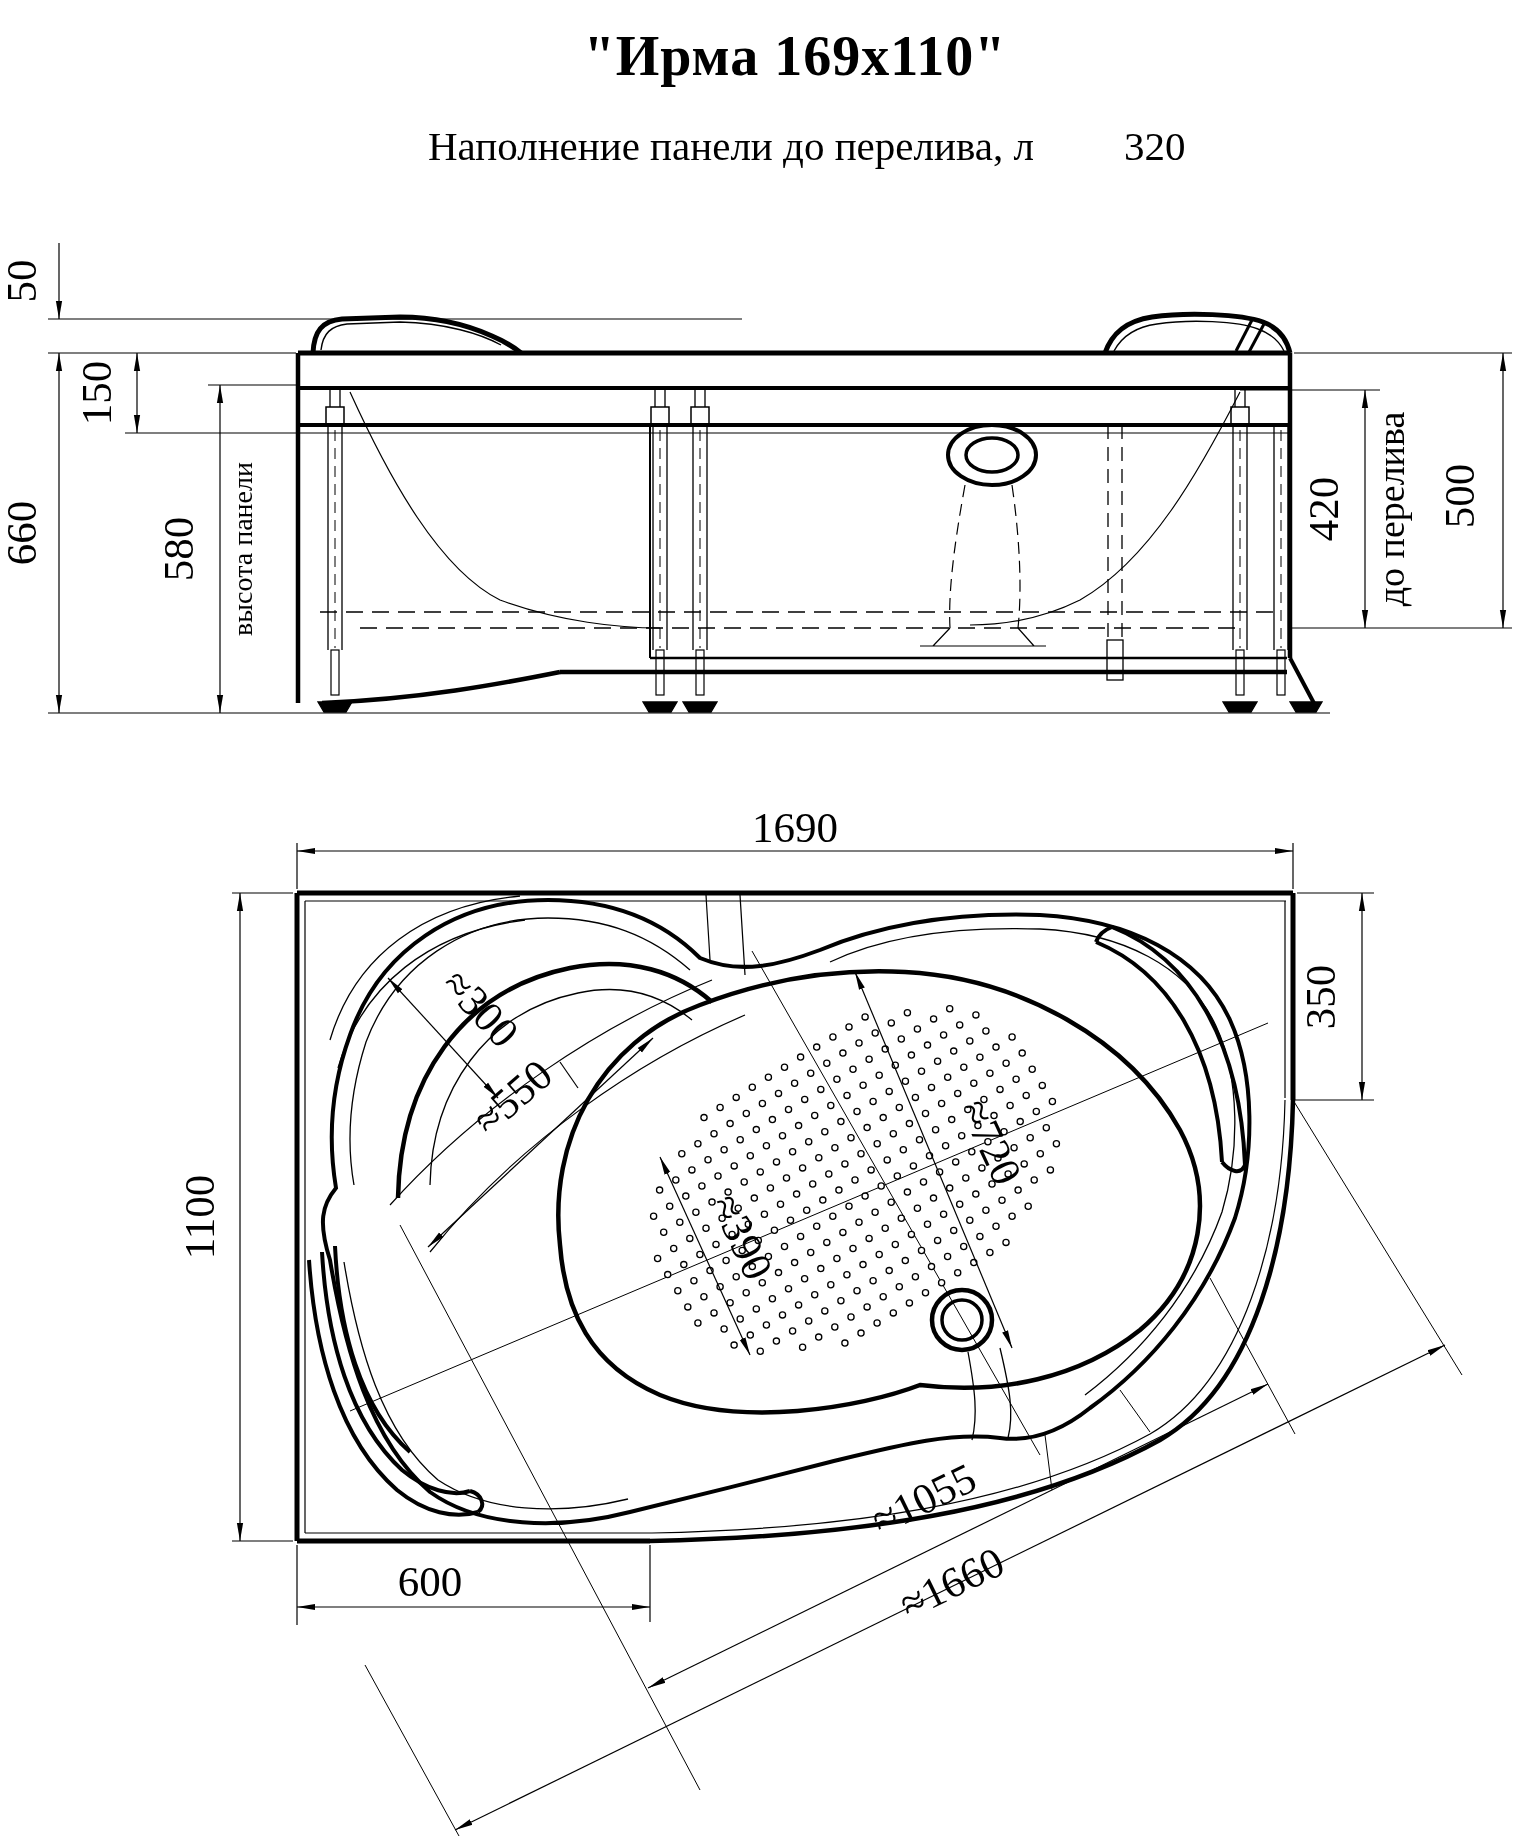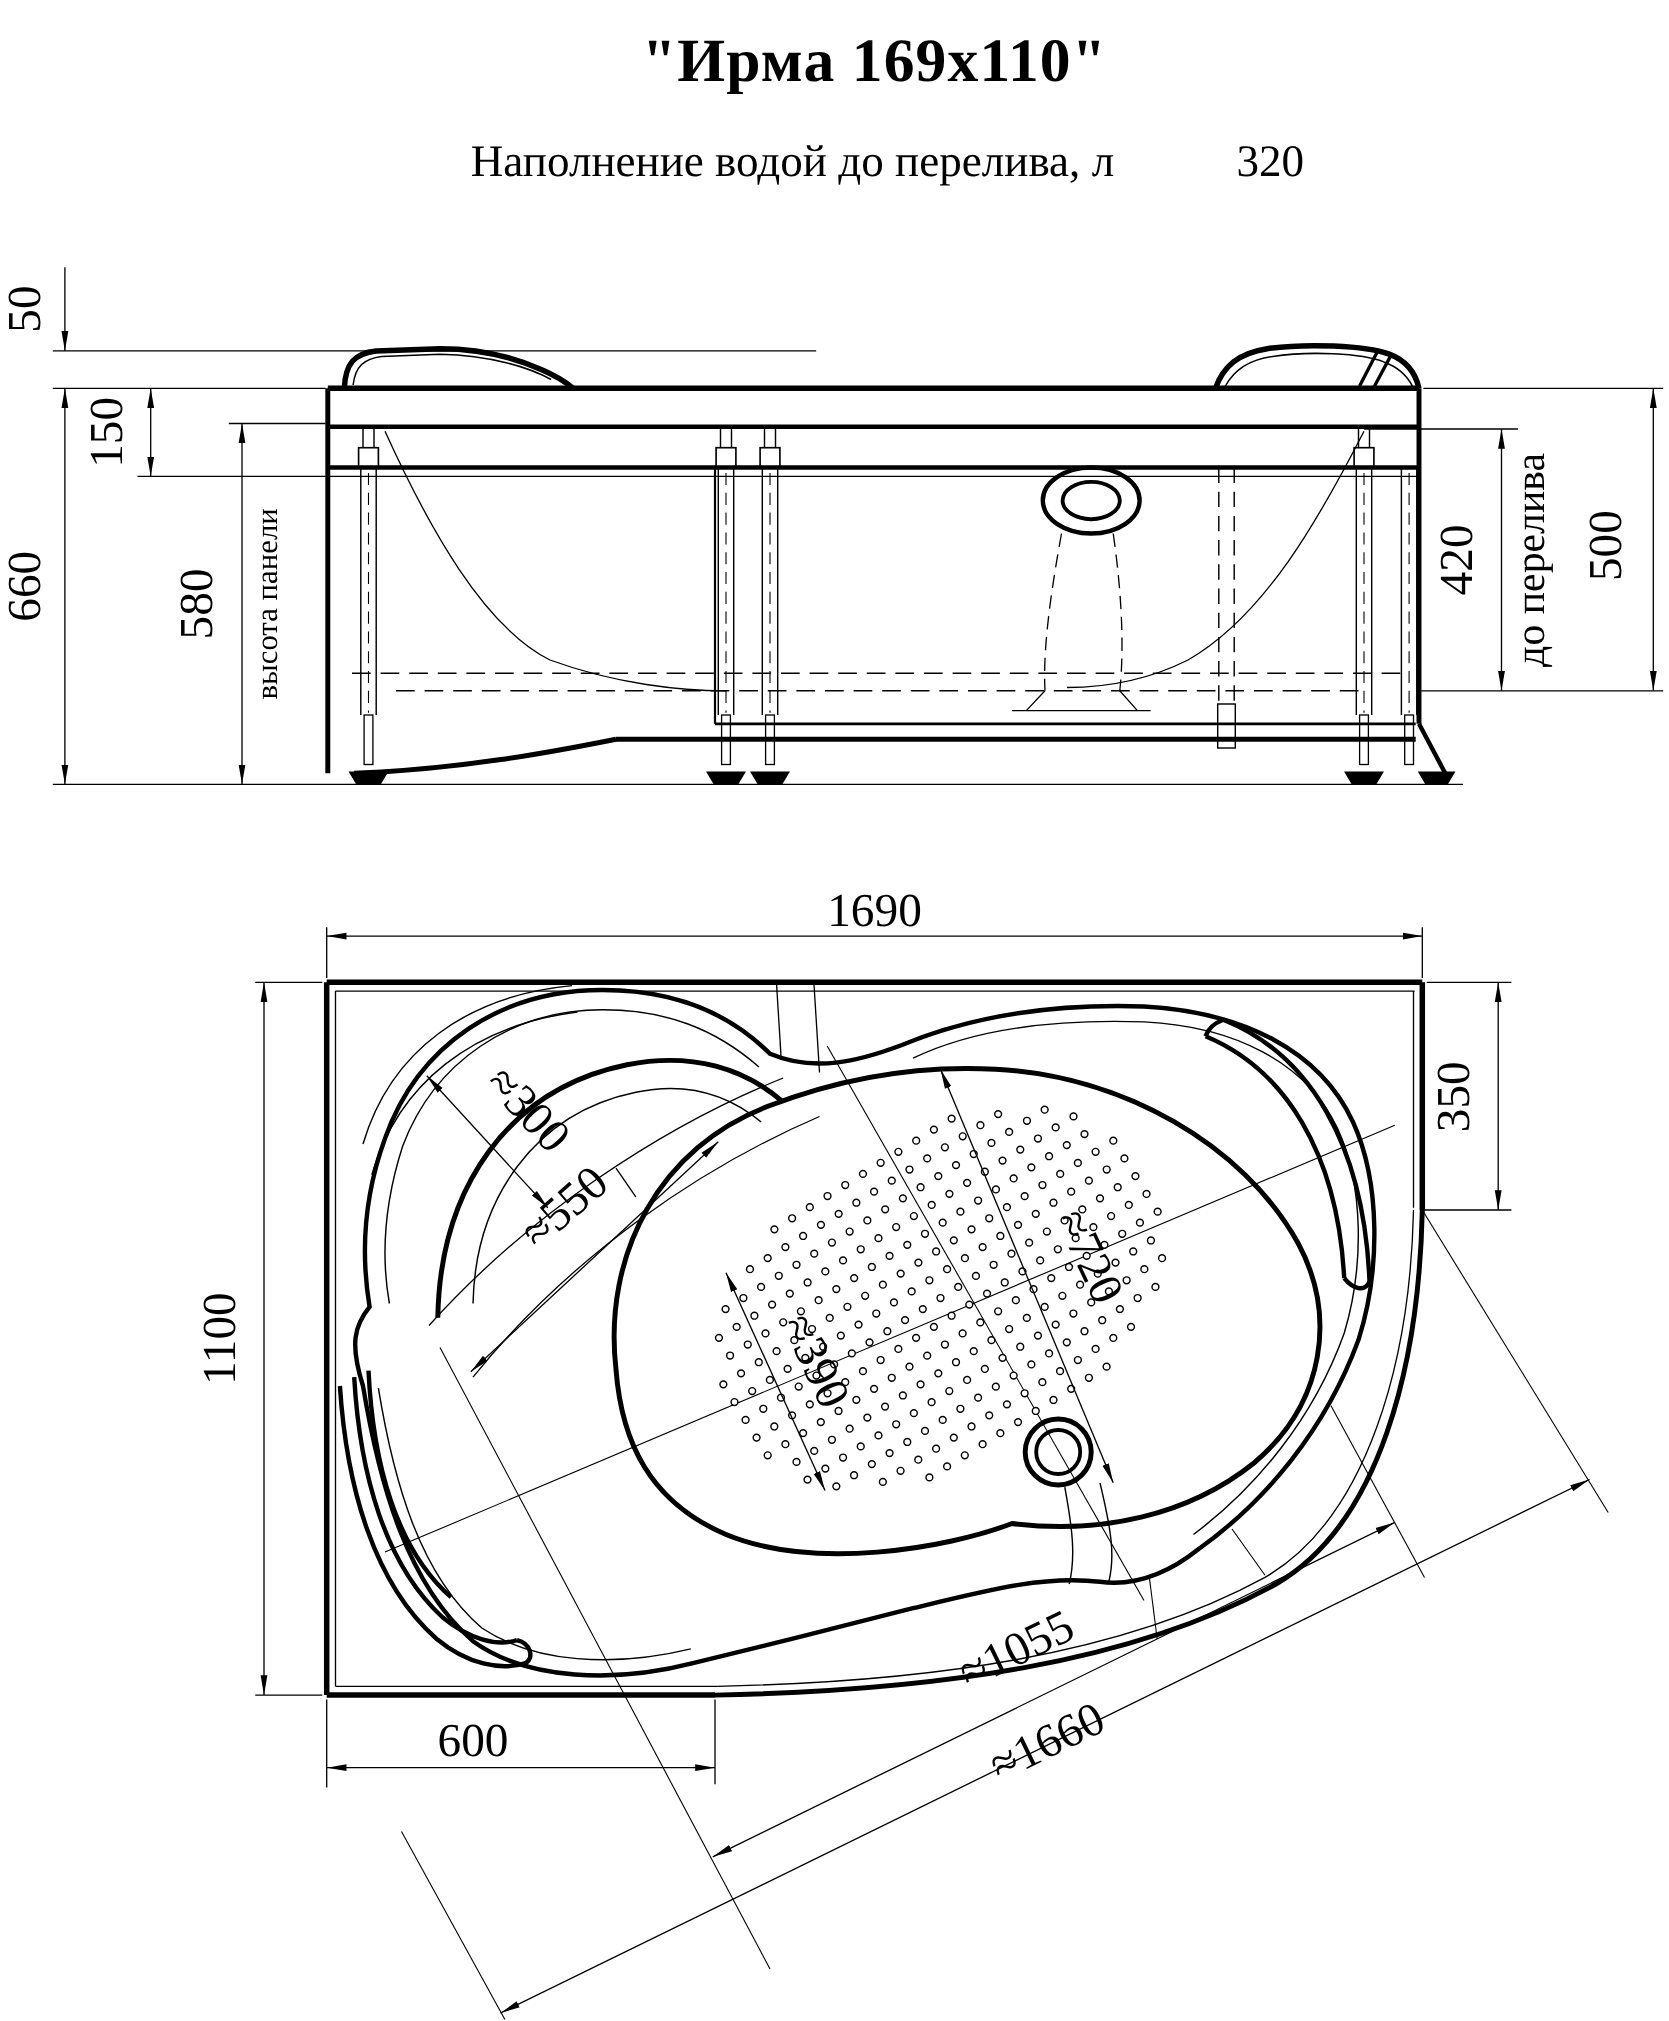--- a/index.html
+++ b/index.html
@@ -15,21 +15,21 @@
   .dim-sm{font-size:28px;}
   .dim-md{font-size:38px;}
   path,line,ellipse,circle,rect,polyline{vector-effect:none;}
 </style>
 </head>
 <body>
 
 <div id="canvas">
 
   <div id="title">"Ирма 169x110"</div>
-  <div id="subtitle">Наполнение водой до перелива, л</div>
+  <div id="subtitle">Наполнение панели до перелива, л</div>
   <div id="subtitle-value">320</div>
 
   <svg width="1517" height="1837" viewBox="0 0 1517 1837">
     <defs>
       <marker id="arr" markerWidth="19" markerHeight="9" refX="18" refY="4.5" orient="auto-start-reverse" markerUnits="userSpaceOnUse">
         <path d="M0,1.4 L18,4.5 L0,7.6 Z" fill="#000"></path>
       </marker>
     </defs>
 
     <g stroke="#000" fill="none">

